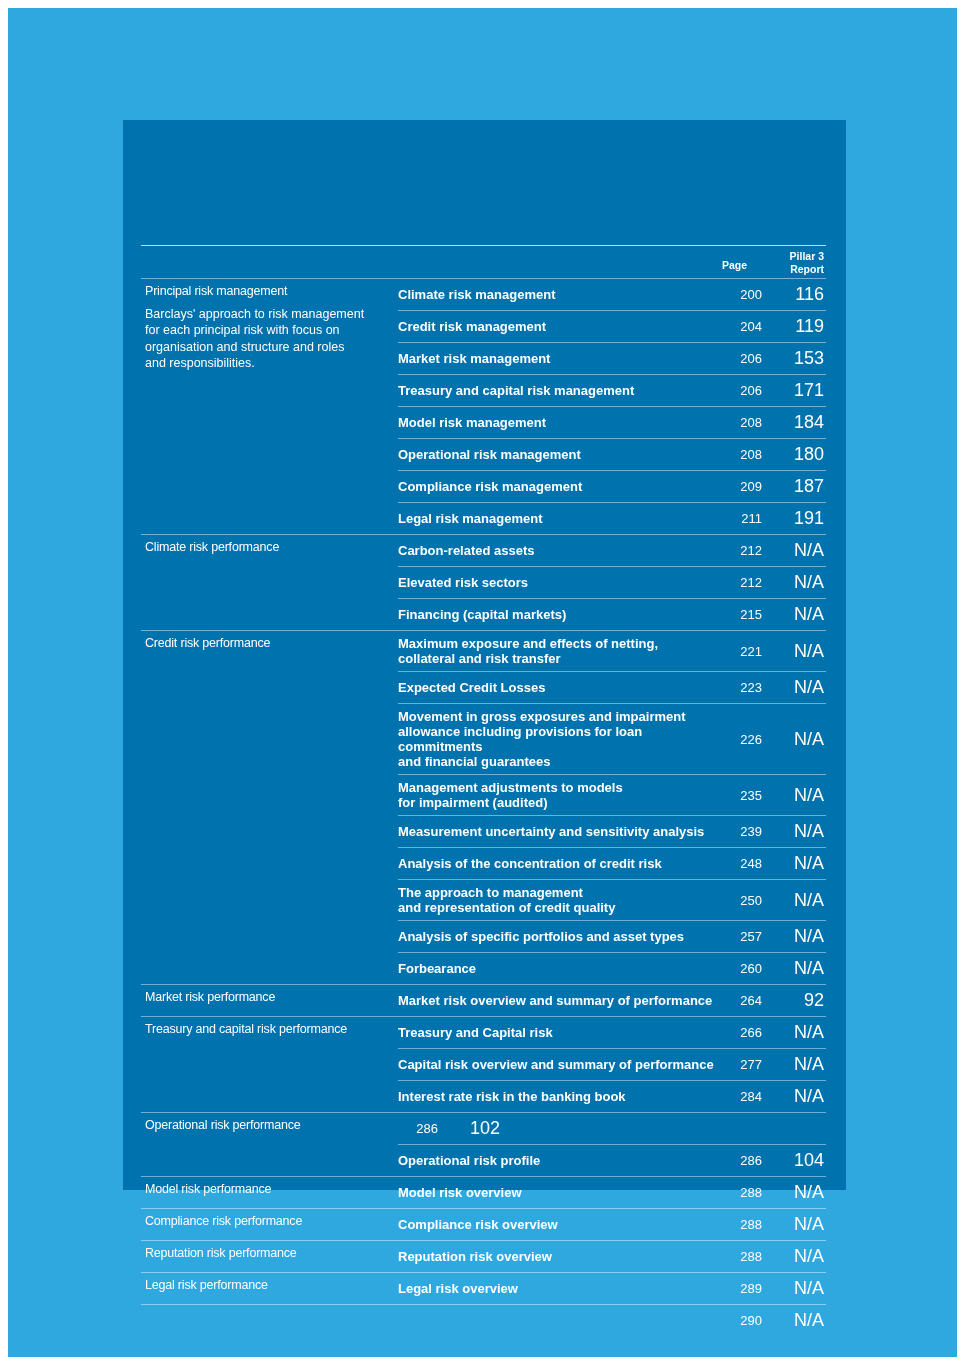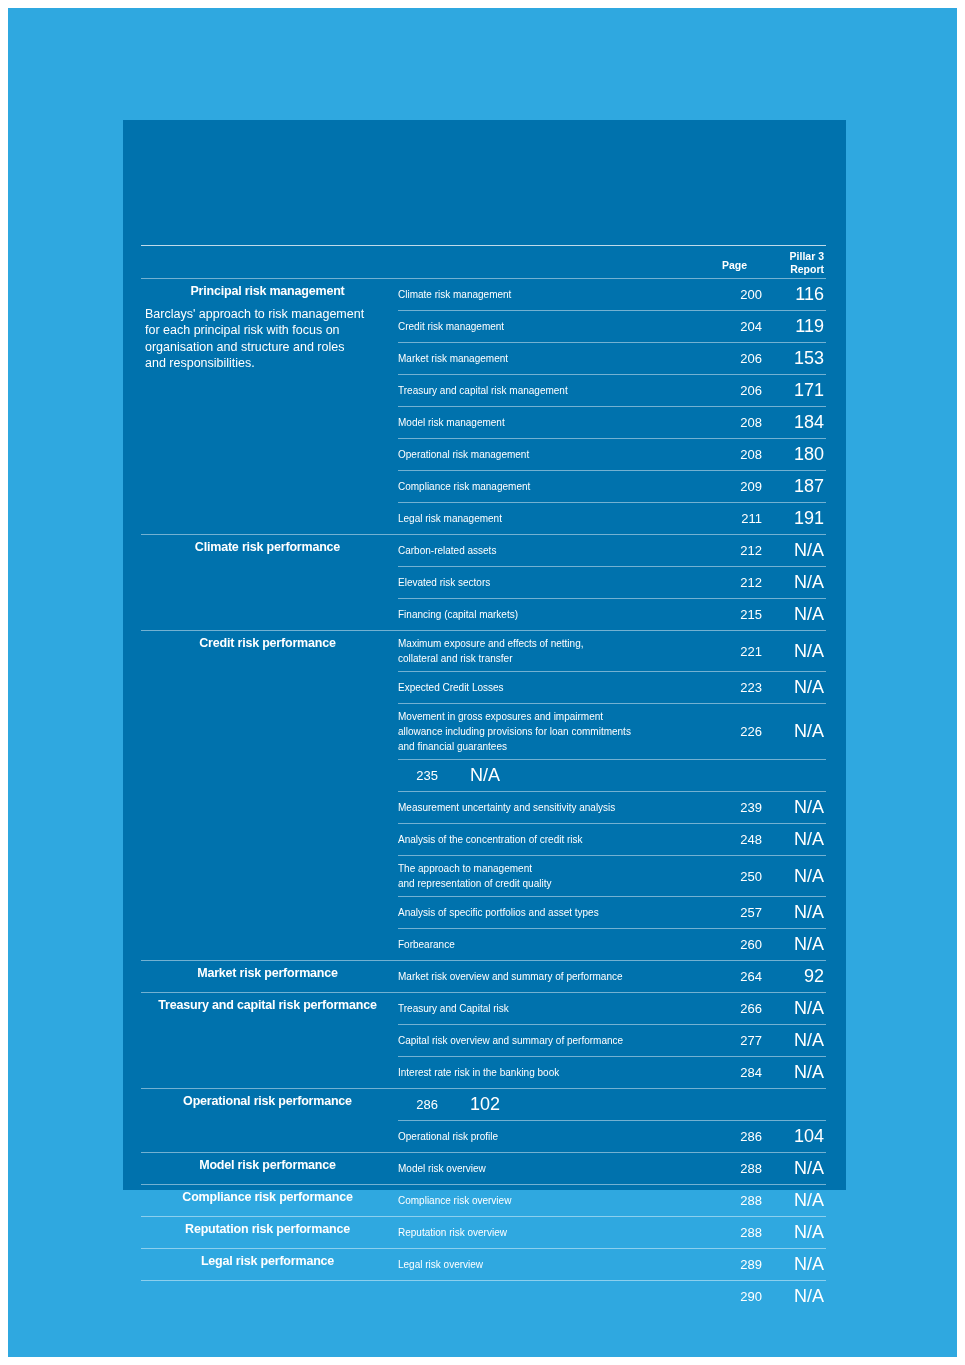--- a/index.html
+++ b/index.html
@@ -42,47 +42,47 @@
     display: flex;
     border-top: 1px solid rgba(255,255,255,0.45);
   }
   .sec-left {
     flex: 0 0 257px;
     width: 257px;
     padding: 5px 8px 8px 4px;
   }
   .sec-title {
     font-size: 12.5px;
-    font-weight: bold;
+    font-weight: normal;
     letter-spacing: -0.2px;
     white-space: nowrap;
     line-height: 15px;
-    text-align: center;
   }
   .sec-desc {
     font-size: 12.5px;
     line-height: 1.3;
     margin-top: 7px;
     white-space: pre-line;
   }
   .sec-rows { flex: 1; display: flex; flex-direction: column; }
   .row {
     display: flex;
     align-items: center;
     padding: 5px 0;
     border-top: 1px solid rgba(255,255,255,0.45);
     min-height: 25px;
   }
   .row:first-child { border-top: none; }
   .row-label {
     flex: 1;
-    font-size: 10px;
+    font-size: 13px;
     line-height: 15px;
     white-space: pre-line;
     padding-right: 6px;
+    font-weight: bold;
   }
   .row-page { width: 40px; text-align: right; font-size: 13px; }
   .row-pillar { width: 64px; text-align: right; font-size: 18px; padding-right: 2px; }
 </style>
 </head>
 <body>
 
 <div class="canvas">
   <div class="panel">
     <div class="toc">
@@ -182,20 +182,22 @@
                 <div class="row-pillar">N/A</div>
               </div>
               <div class="row">
                 <div class="row-label">Movement in gross exposures and impairment
 allowance including provisions for loan commitments
 and financial guarantees</div>
                 <div class="row-page">226</div>
                 <div class="row-pillar">N/A</div>
               </div>
               <div class="row">
+                <div class="row-label">Management adjustments to models
+for impairment (audited)</div>
                 <div class="row-page">235</div>
                 <div class="row-pillar">N/A</div>
               </div>
               <div class="row">
                 <div class="row-label">Measurement uncertainty and sensitivity analysis</div>
                 <div class="row-page">239</div>
                 <div class="row-pillar">N/A</div>
               </div>
               <div class="row">
                 <div class="row-label">Analysis of the concentration of credit risk</div>

